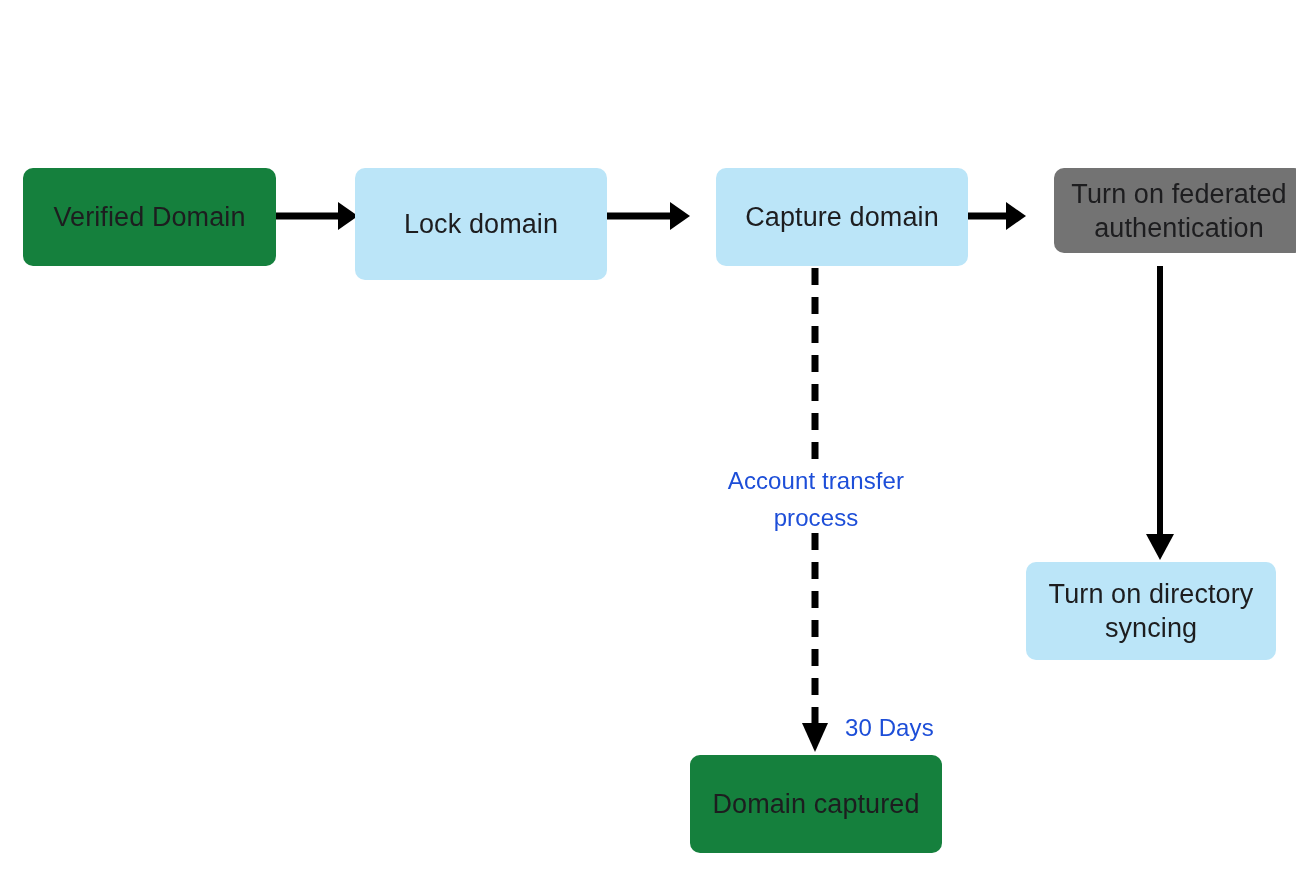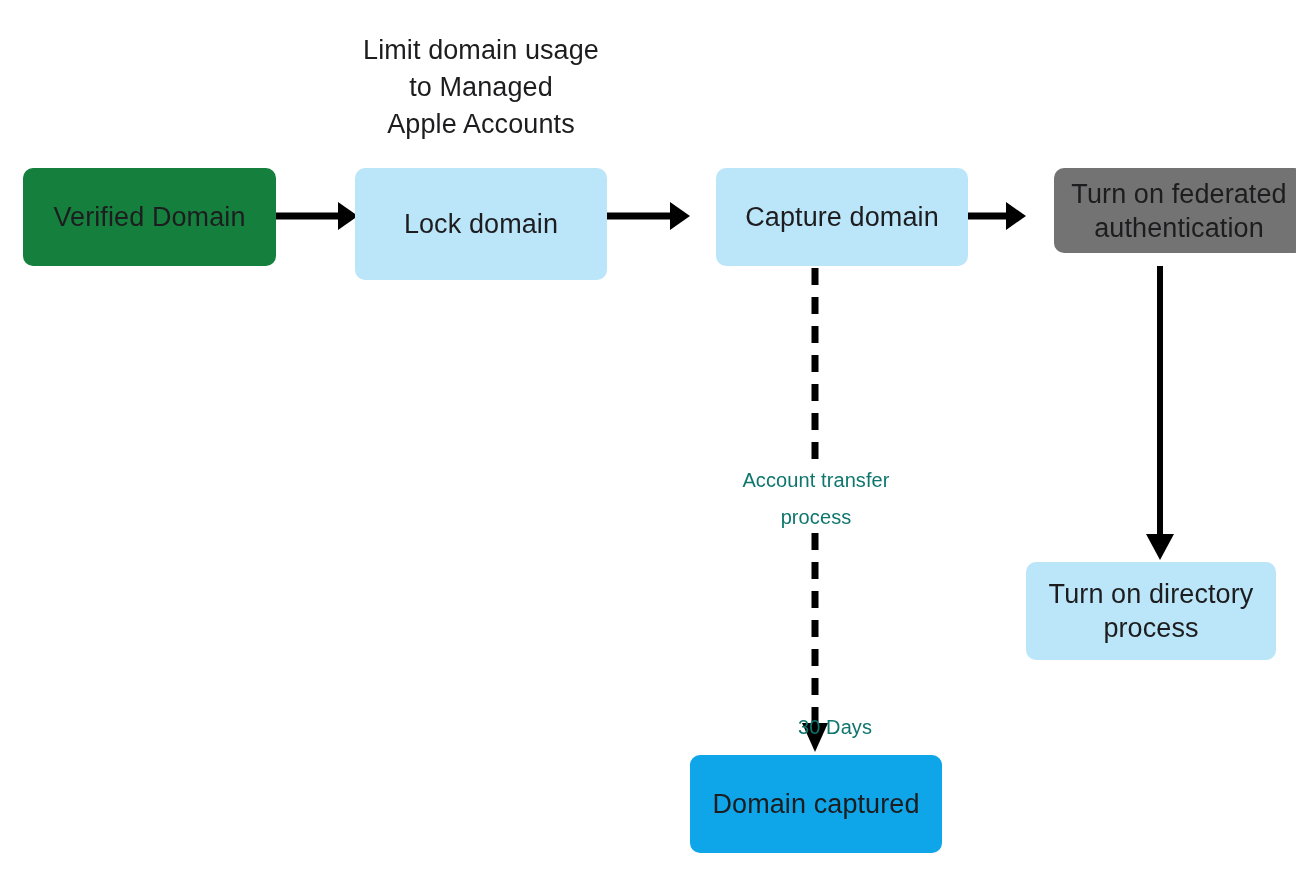--- a/index.html
+++ b/index.html
@@ -47,22 +47,22 @@
     position: absolute;
     left: 0;
     top: 0;
     width: 1296px;
     height: 896px;
     overflow: visible;
     pointer-events: none;
   }
   .edge-label {
     position: absolute;
-    color: #0f766e;
-    font-size: 20px;
+    color: #1d4ed8;
+    font-size: 24px;
     line-height: 37px;
     font-weight: 400;
     letter-spacing: 0.1px;
     white-space: nowrap;
   }
 </style>
 </head>
 <body>
 
 <div id="canvas">
@@ -97,38 +97,35 @@
       <path d="M1146,534 L1174,534 L1160,560 Z" fill="#000000"></path>
     </g>
 
     <g>
       <path d="M815,268 L815,465" stroke="#000000" stroke-width="7" fill="none" stroke-dasharray="17 12"></path>
       <path d="M815,533 L815,724" stroke="#000000" stroke-width="7" fill="none" stroke-dasharray="17 12"></path>
       <path d="M802,723 L828,723 L815,752 Z" fill="#000000"></path>
     </g>
   </svg>
 
-  <div class="caption" style="left:355px; top:32px; width:252px;">Limit domain usage
-to Managed
-Apple Accounts</div>
 
 
 
   <div class="node" style="left:23px; top:168px; width:253px; height:98px; background:#15803d;">Verified Domain</div>
 
   <div class="node" style="left:355px; top:168px; width:252px; height:112px; background:#bbe5f8;">Lock domain</div>
 
   <div class="node" style="left:716px; top:168px; width:252px; height:98px; background:#bbe5f8;border-radius:10px;">Capture domain</div>
 
   <div class="node" style="left:1026px; top:168px; width:250px; height:85px; background:#737373; white-space:pre-line;margin-left:28px;">Turn on federated
 authentication</div>
 
   <div class="node" style="left:1026px; top:562px; width:250px; height:98px; background:#bbe5f8; white-space:pre-line;">Turn on directory
-process</div>
+syncing</div>
 
-  <div class="node" style="left:690px; top:755px; width:252px; height:98px; background:#0ea5e9;">Domain captured</div>
+  <div class="node" style="left:690px; top:755px; width:252px; height:98px; background:#15803d;">Domain captured</div>
 
   <div class="edge-label" style="left:690px; top:462px; width:252px; text-align:center; white-space:pre-line;">Account transfer
 process</div>
 
-  <div class="edge-label" style="left:798px; top:709px;text-align:right;">30 Days</div>
+  <div class="edge-label" style="left:845px; top:709px;text-align:right;">30 Days</div>
 
 </div>
 
 </body></html>

